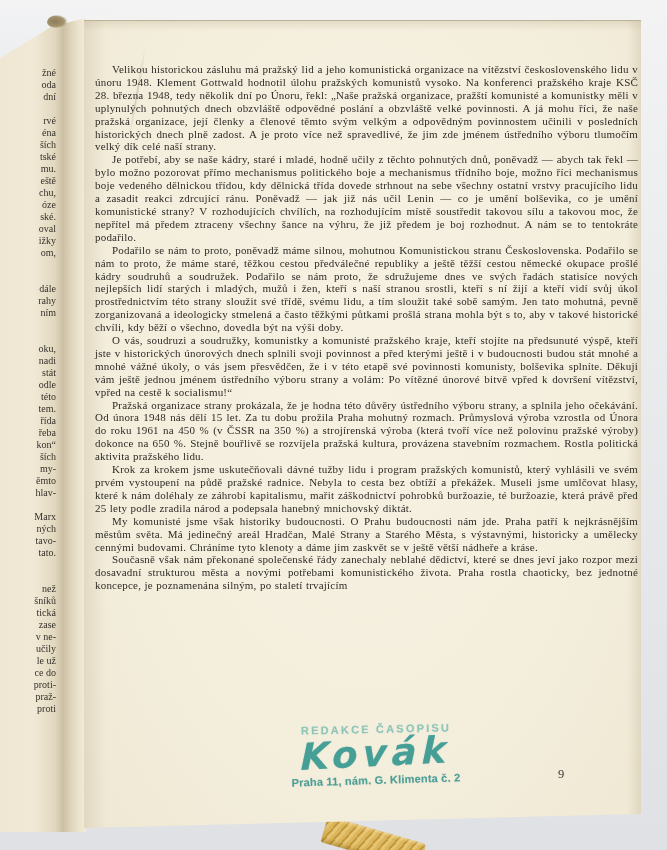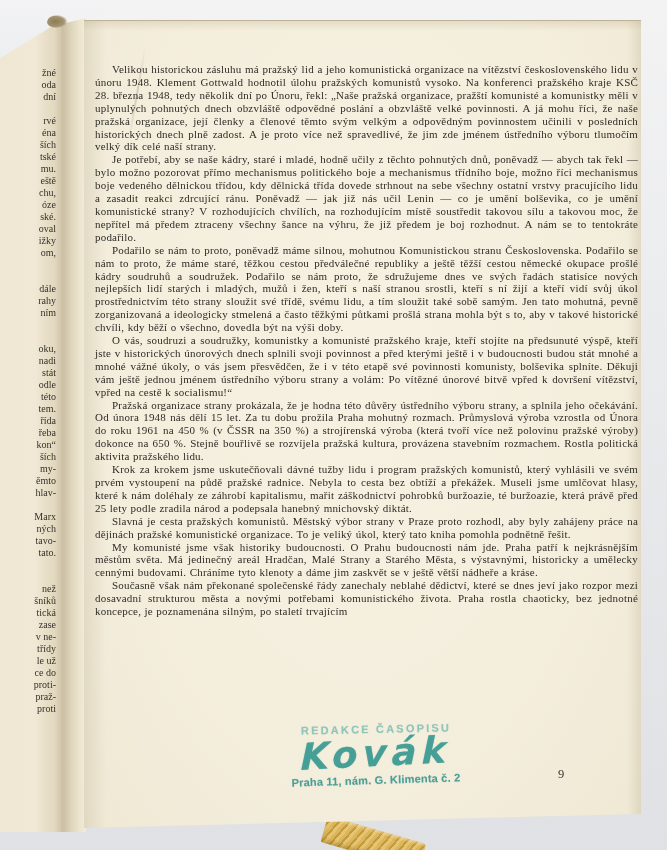--- a/index.html
+++ b/index.html
@@ -157,42 +157,41 @@
         <div class="frag-line">ných</div>
         <div class="frag-line">tavo-</div>
         <div class="frag-line">tato.</div>
         <div class="frag-line"></div>
         <div class="frag-line"></div>
         <div class="frag-line">než</div>
         <div class="frag-line">šníků</div>
         <div class="frag-line">tická</div>
         <div class="frag-line">zase</div>
         <div class="frag-line">v ne-</div>
-        <div class="frag-line">třídy</div>
+        <div class="frag-line">učily</div>
         <div class="frag-line">le už</div>
         <div class="frag-line">ce do</div>
         <div class="frag-line">proti-</div>
         <div class="frag-line">praž-</div>
         <div class="frag-line">proti</div>
       </div>
   </div>
 
   <div class="gutter"></div>
 
   <div class="main-page">
     <div class="crease"></div>
 
     <div class="text-block">
         <div class="para">Velikou historickou zásluhu má pražský lid a jeho komunistická organizace na vítězství československého lidu v únoru 1948. Klement Gottwald hodnotil úlohu pražských komunistů vysoko. Na konferenci pražského kraje KSČ 28. března 1948, tedy několik dní po Únoru, řekl: „Naše pražská organizace, pražští komunisté a komunistky měli v uplynulých pohnutých dnech obzvláště odpovědné poslání a obzvláště velké povinnosti. A já mohu říci, že naše pražská organizace, její členky a členové těmto svým velkým a odpovědným povinnostem učinili v posledních historických dnech plně zadost. A je proto více než spravedlivé, že jim zde jménem ústředního výboru tlumočím velký dík celé naší strany.</div>
         <div class="para">Je potřebí, aby se naše kádry, staré i mladé, hodně učily z těchto pohnutých dnů, poněvadž — abych tak řekl — bylo možno pozorovat přímo mechanismus politického boje a mechanismus třídního boje, možno říci mechanismus boje vedeného dělnickou třídou, kdy dělnická třída dovede strhnout na sebe všechny ostatní vrstvy pracujícího lidu a zasadit reakci zdrcující ránu. Poněvadž — jak již nás učil Lenin — co je umění bolševika, co je umění komunistické strany? V rozhodujících chvílích, na rozhodujícím místě soustředit takovou sílu a takovou moc, že nepřítel má předem ztraceny všechny šance na výhru, že již předem je boj rozhodnut. A nám se to tentokráte podařilo.</div>
         <div class="para">Podařilo se nám to proto, poněvadž máme silnou, mohutnou Komunistickou stranu Československa. Podařilo se nám to proto, že máme staré, těžkou cestou předválečné republiky a ještě těžší cestou německé okupace prošlé kádry soudruhů a soudružek. Podařilo se nám proto, že sdružujeme dnes ve svých řadách statisíce nových nejlepších lidí starých i mladých, mužů i žen, kteří s naší stranou srostli, kteří s ní žijí a kteří vidí svůj úkol prostřednictvím této strany sloužit své třídě, svému lidu, a tím sloužit také sobě samým. Jen tato mohutná, pevně zorganizovaná a ideologicky stmelená a často těžkými půtkami prošlá strana mohla být s to, aby v takové historické chvíli, kdy běží o všechno, dovedla být na výši doby.</div>
         <div class="para">O vás, soudruzi a soudružky, komunistky a komunisté pražského kraje, kteří stojíte na předsunuté výspě, kteří jste v historických únorových dnech splnili svoji povinnost a před kterými ještě i v budoucnosti budou stát mnohé a mnohé vážné úkoly, o vás jsem přesvědčen, že i v této etapě své povinnosti komunisty, bolševika splníte. Děkuji vám ještě jednou jménem ústředního výboru strany a volám: Po vítězné únorové bitvě vpřed k dovršení vítězství, vpřed na cestě k socialismu!“</div>
         <div class="para">Pražská organizace strany prokázala, že je hodna této důvěry ústředního výboru strany, a splnila jeho očekávání. Od února 1948 nás dělí 15 let. Za tu dobu prožila Praha mohutný rozmach. Průmyslová výroba vzrostla od Února do roku 1961 na 450 % (v ČSSR na 350 %) a strojírenská výroba (která tvoří více než polovinu pražské výroby) dokonce na 650 %. Stejně bouřlivě se rozvíjela pražská kultura, provázena stavebním rozmachem. Rostla politická aktivita pražského lidu.</div>
         <div class="para">Krok za krokem jsme uskutečňovali dávné tužby lidu i program pražských komunistů, který vyhlásili ve svém prvém vystoupení na půdě pražské radnice. Nebyla to cesta bez obtíží a překážek. Museli jsme umlčovat hlasy, které k nám doléhaly ze záhrobí kapitalismu, mařit záškodnictví pohrobků buržoazie, té buržoazie, která právě před 25 lety podle zradila národ a podepsala hanebný mnichovský diktát.</div>
-        <div class="para">Slavná je cesta pražských komunistů. Městský výbor strany v Praze proto rozhodl, aby byly zahájeny práce na dějinách pražské komunistické organizace. To je veliký úkol, který tato kniha pomohla podnětně řešit.</div>
         <div class="para">My komunisté jsme však historiky budoucnosti. O Prahu budoucnosti nám jde. Praha patří k nejkrásnějším městům světa. Má jedinečný areál Hradčan, Malé Strany a Starého Města, s výstavnými, historicky a umělecky cennými budovami. Chráníme tyto klenoty a dáme jim zaskvět se v ještě větší nádheře a kráse.</div>
         <div class="para">Současně však nám překonané společenské řády zanechaly neblahé dědictví, které se dnes jeví jako rozpor mezi dosavadní strukturou města a novými potřebami komunistického života. Praha rostla chaoticky, bez jednotné koncepce, je poznamenána silným, po staletí trvajícím</div>
       </div>
 
     <div class="stamp">
       <div class="stamp-line1">REDAKCE ČASOPISU</div>
       <div class="stamp-name">Kovák</div>
       <div class="stamp-line3">Praha 11, nám. G. Klimenta č. 2</div>
     </div>
 

